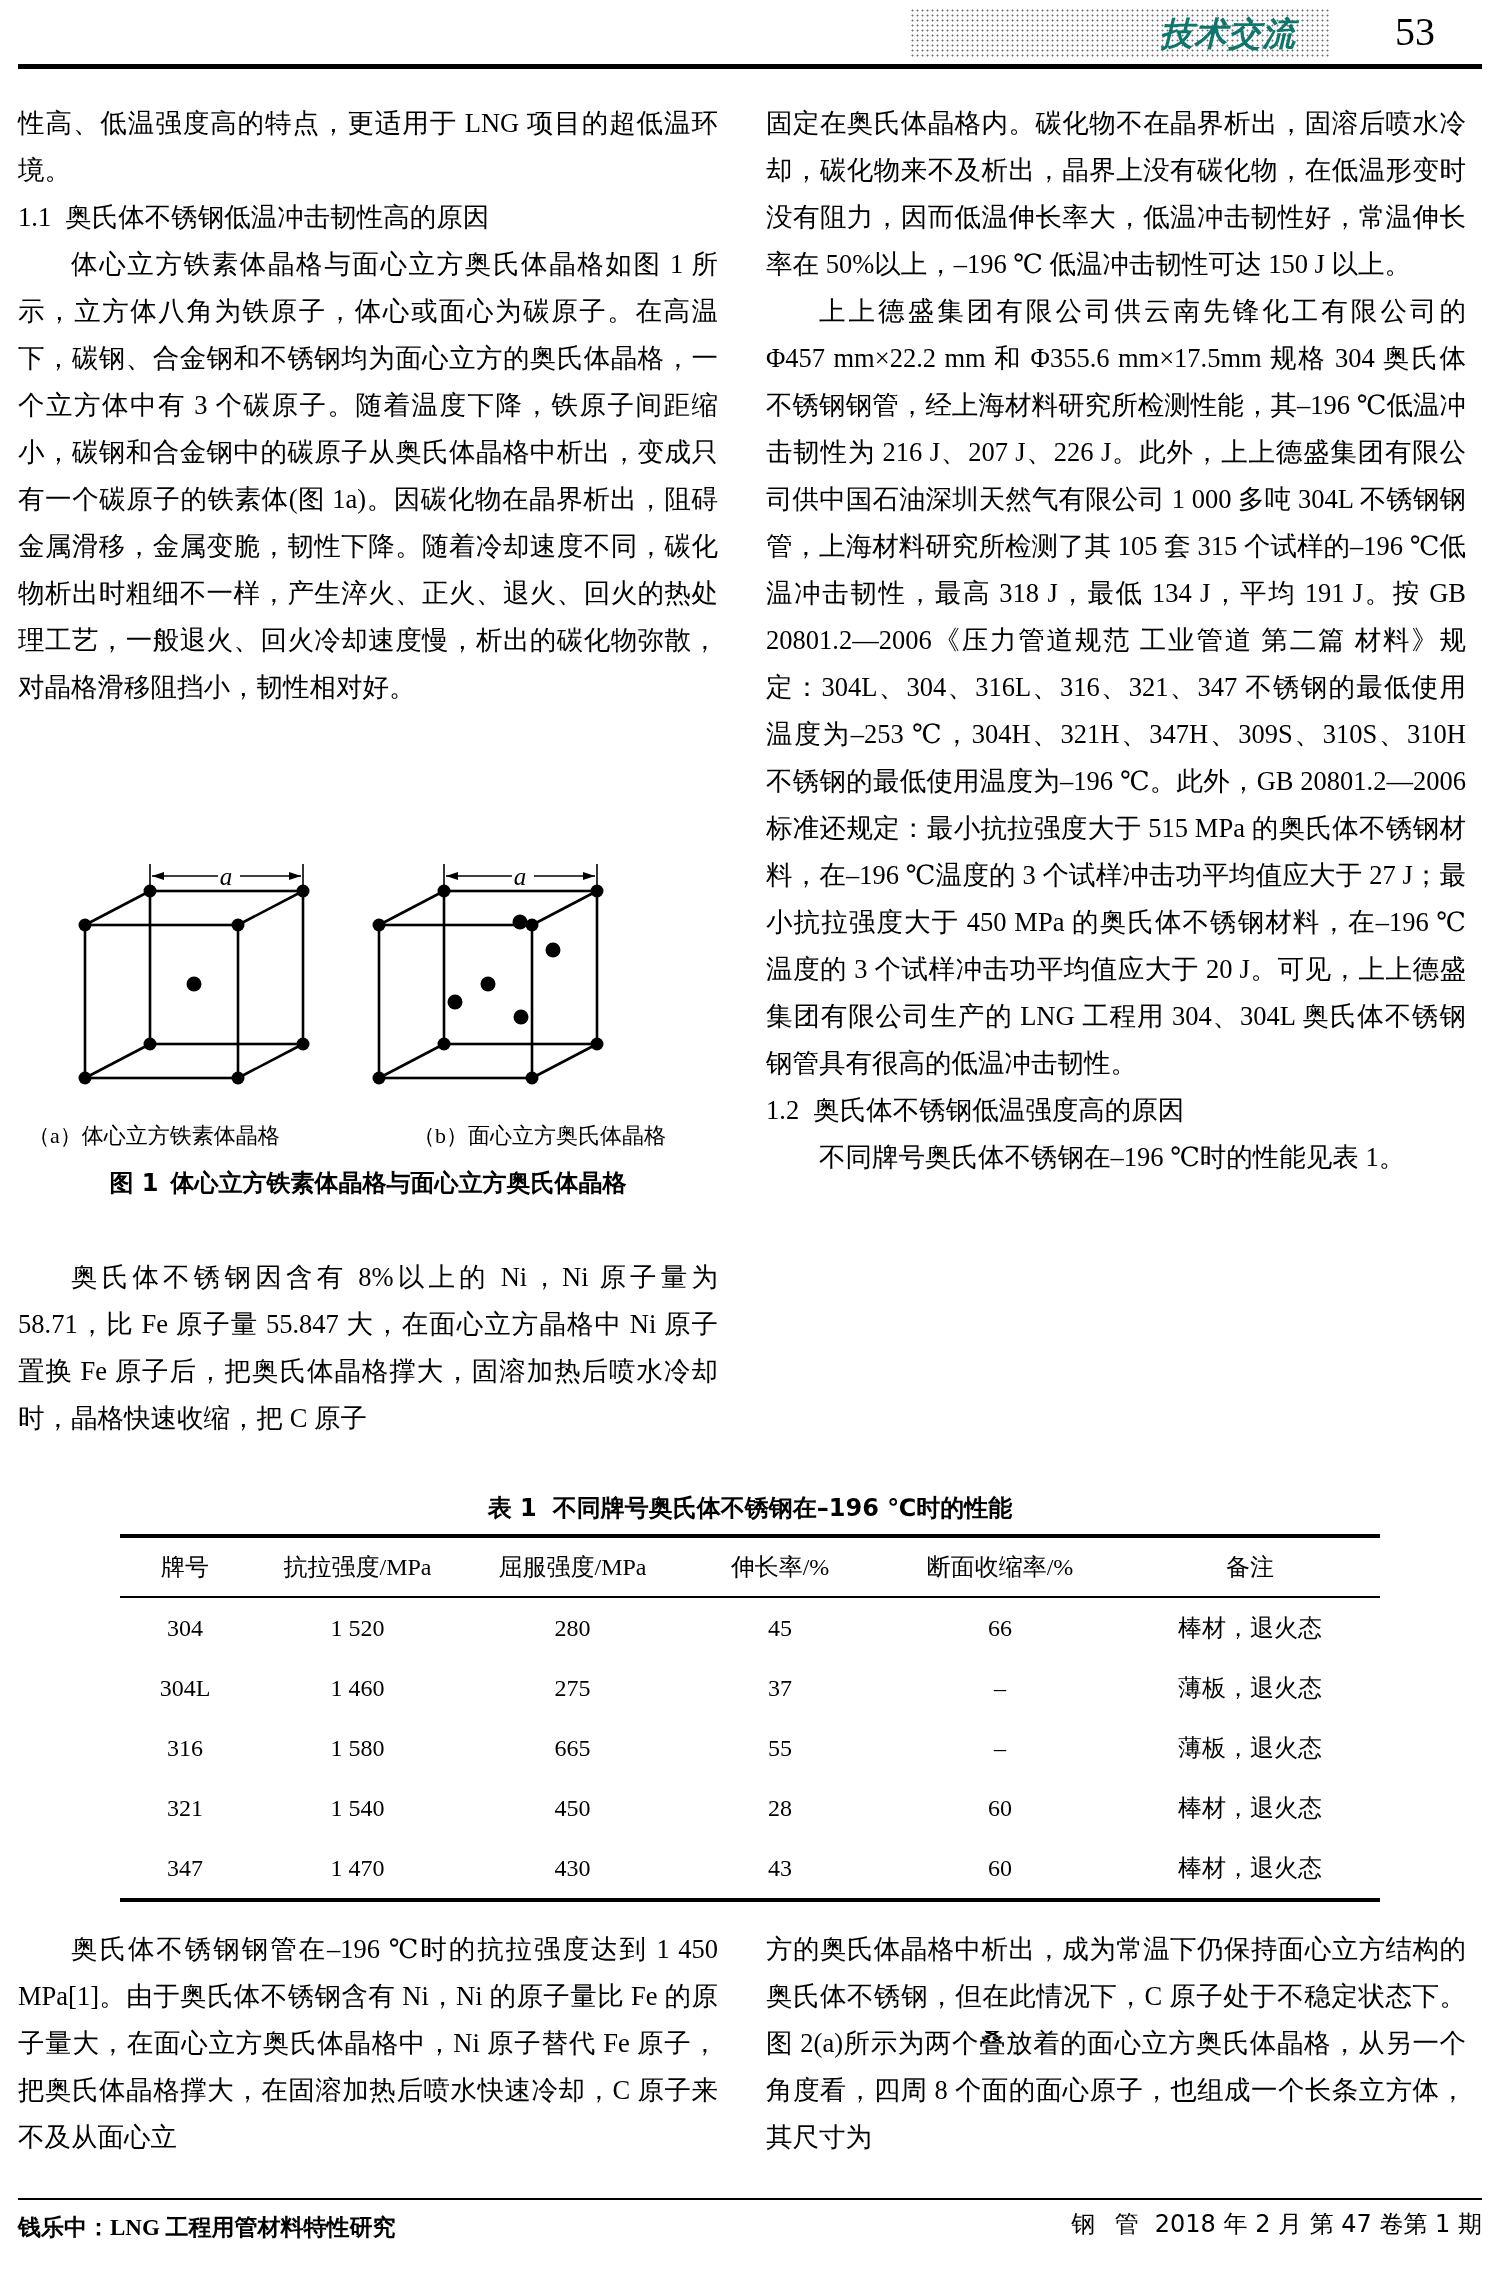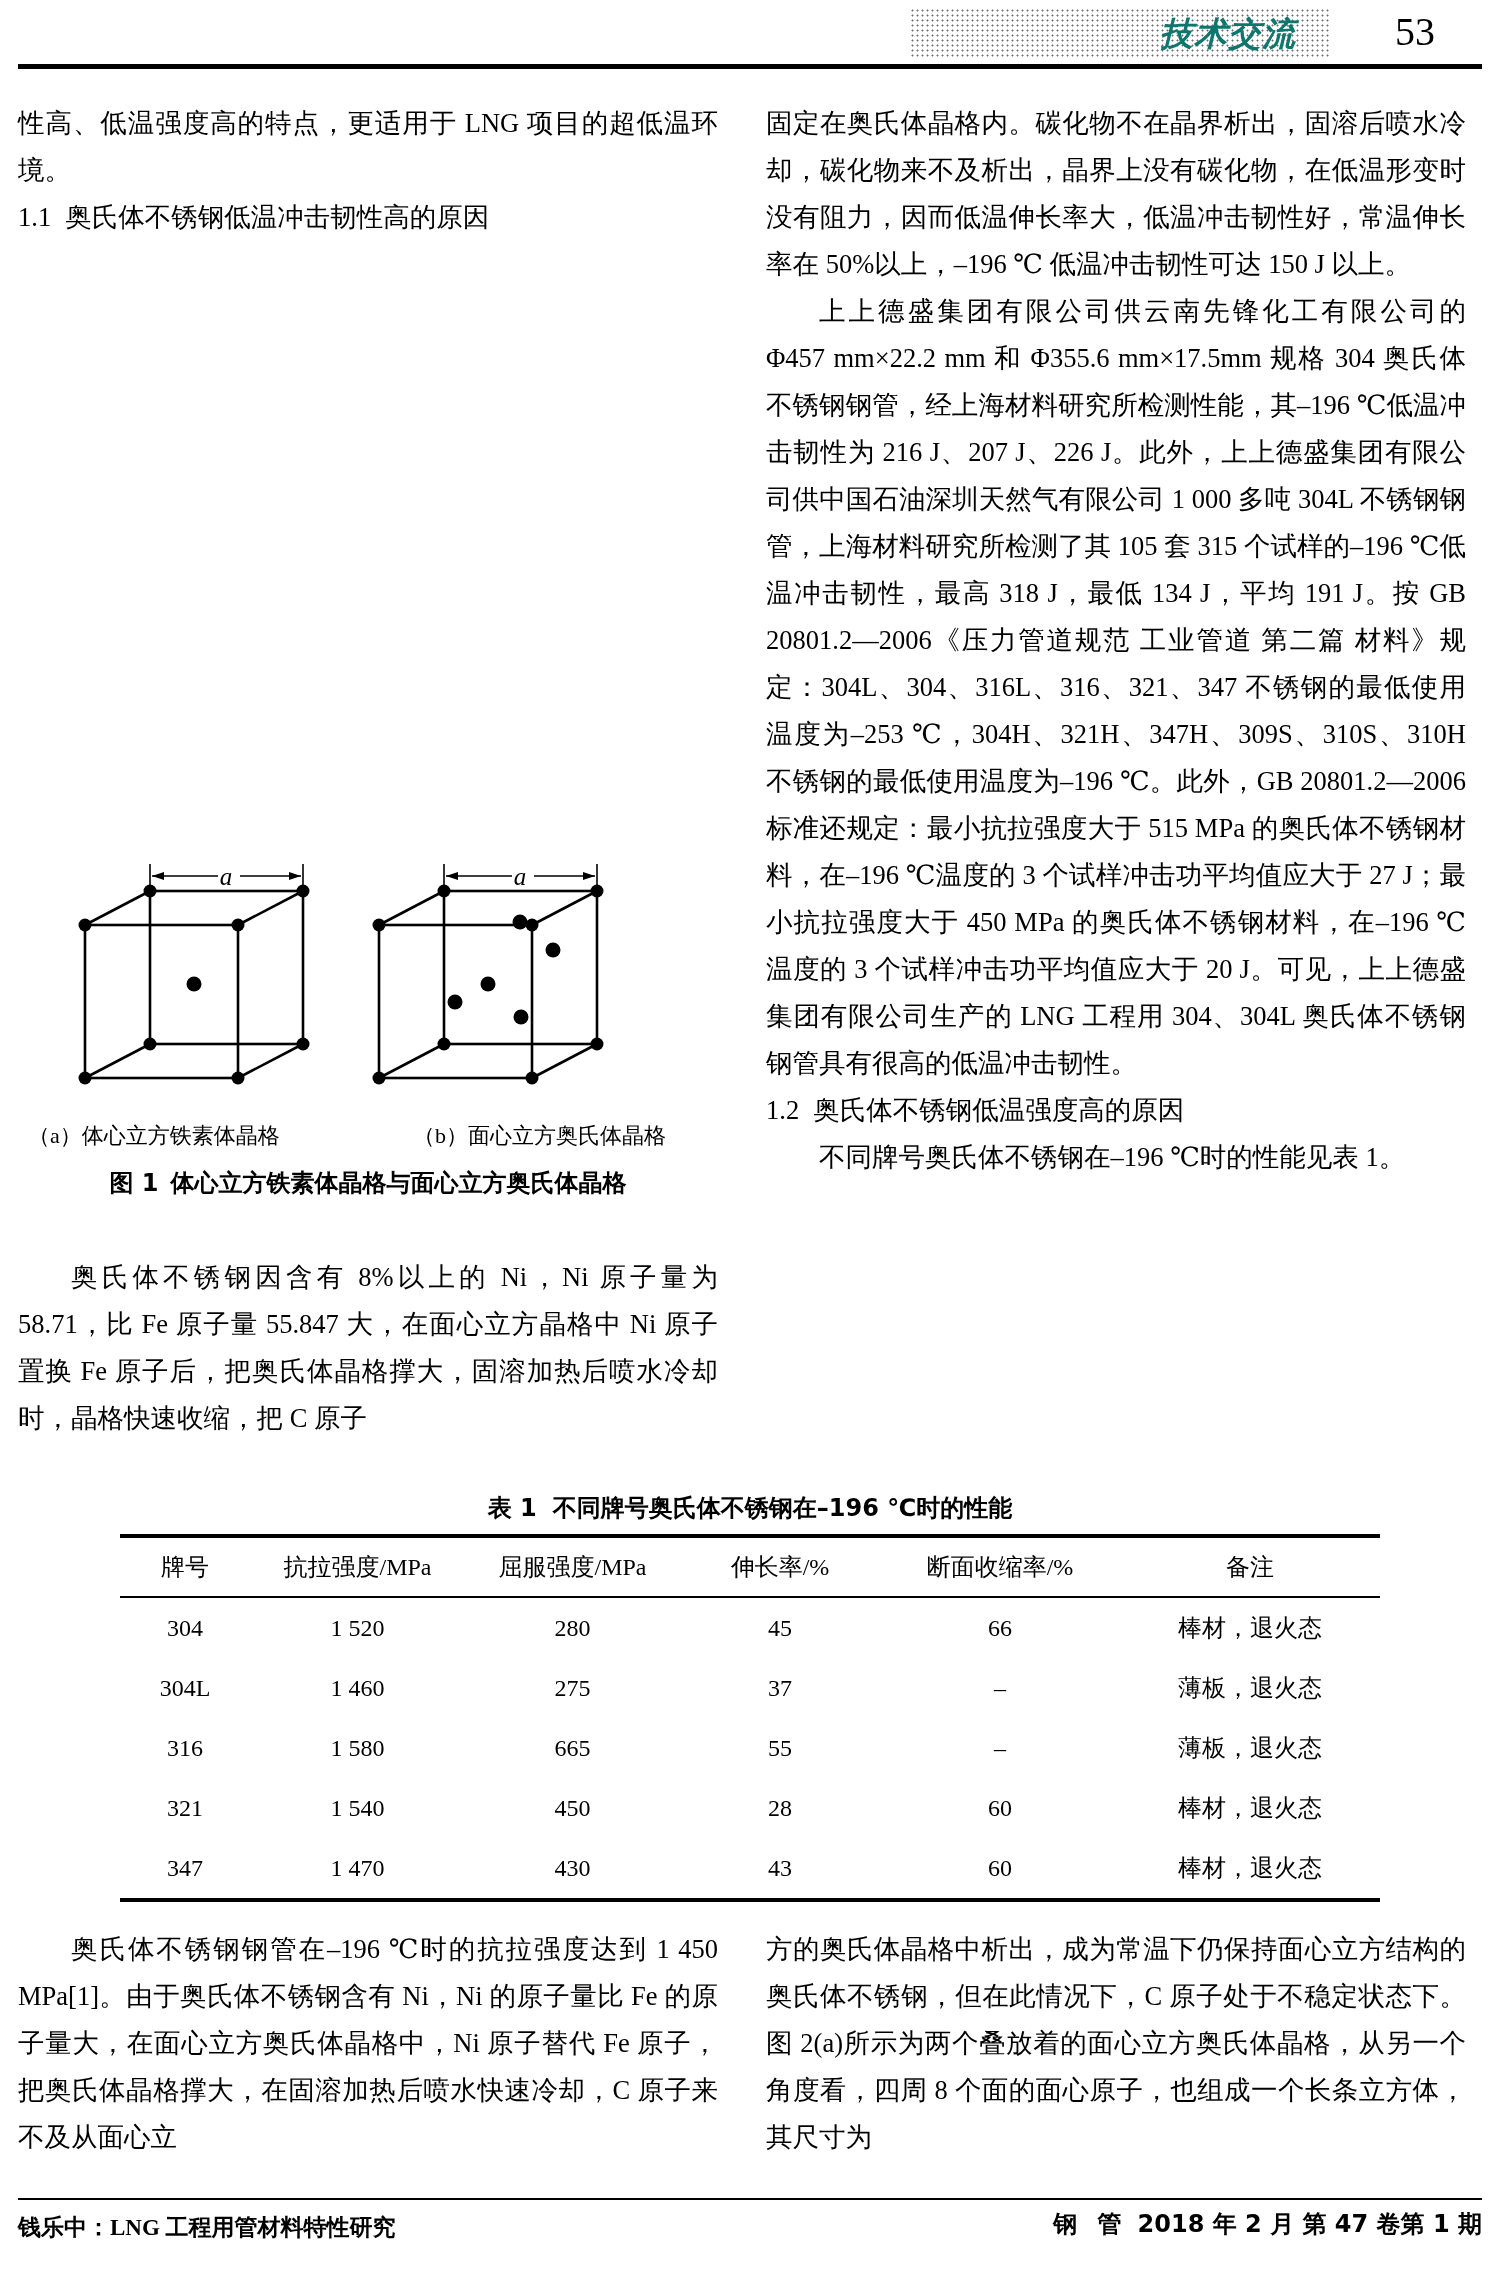--- a/index.html
+++ b/index.html
@@ -207,38 +207,39 @@
     font-size: 23px;
     white-space: nowrap;
     font-weight: bold;
   }
   .footer-right {
     position: absolute;
     right: 18px;
     top: 2208px;
     font-size: 24px;
     font-family: "DejaVu Sans", sans-serif;
-    font-weight: bold;
+    font-weight: normal;
     white-space: nowrap;
   }
   .footer-right .jname { letter-spacing: 6px; margin-right: 10px; }
 </style>
 </head>
 <body>
 
 <div class="page-header">
   <div class="header-band"></div>
   <div class="header-title">技术交流</div>
   <div class="header-pageno">53</div>
   <div class="header-rule"></div>
 </div>
 
 <div class="col col-left">
   <p>性高、低温强度高的特点，更适用于 LNG 项目的超低温环境。</p>
   <p class="heading"><span class="num">1.1</span><span>奥氏体不锈钢低温冲击韧性高的原因</span></p>
+  <p class="indent">体心立方铁素体晶格与面心立方奥氏体晶格如图 1 所示，立方体八角为铁原子，体心或面心为碳原子。在高温下，碳钢、合金钢和不锈钢均为面心立方的奥氏体晶格，一个立方体中有 3 个碳原子。随着温度下降，铁原子间距缩小，碳钢和合金钢中的碳原子从奥氏体晶格中析出，变成只有一个碳原子的铁素体(图 1a)。因碳化物在晶界析出，阻碍金属滑移，金属变脆，韧性下降。随着冷却速度不同，碳化物析出时粗细不一样，产生淬火、正火、退火、回火的热处理工艺，一般退火、回火冷却速度慢，析出的碳化物弥散，对晶格滑移阻挡小，韧性相对好。</p>
 </div>
 
 <div class="figure-block">
   <div class="cubes">
     <svg width="700" height="252" viewBox="0 0 700 252">
 
       <g stroke="#000" stroke-width="2.6" fill="none">
 
         <line x1="132" y1="2" x2="132" y2="32" stroke-width="1.6"></line>
         <line x1="285" y1="2" x2="285" y2="32" stroke-width="1.6"></line>

